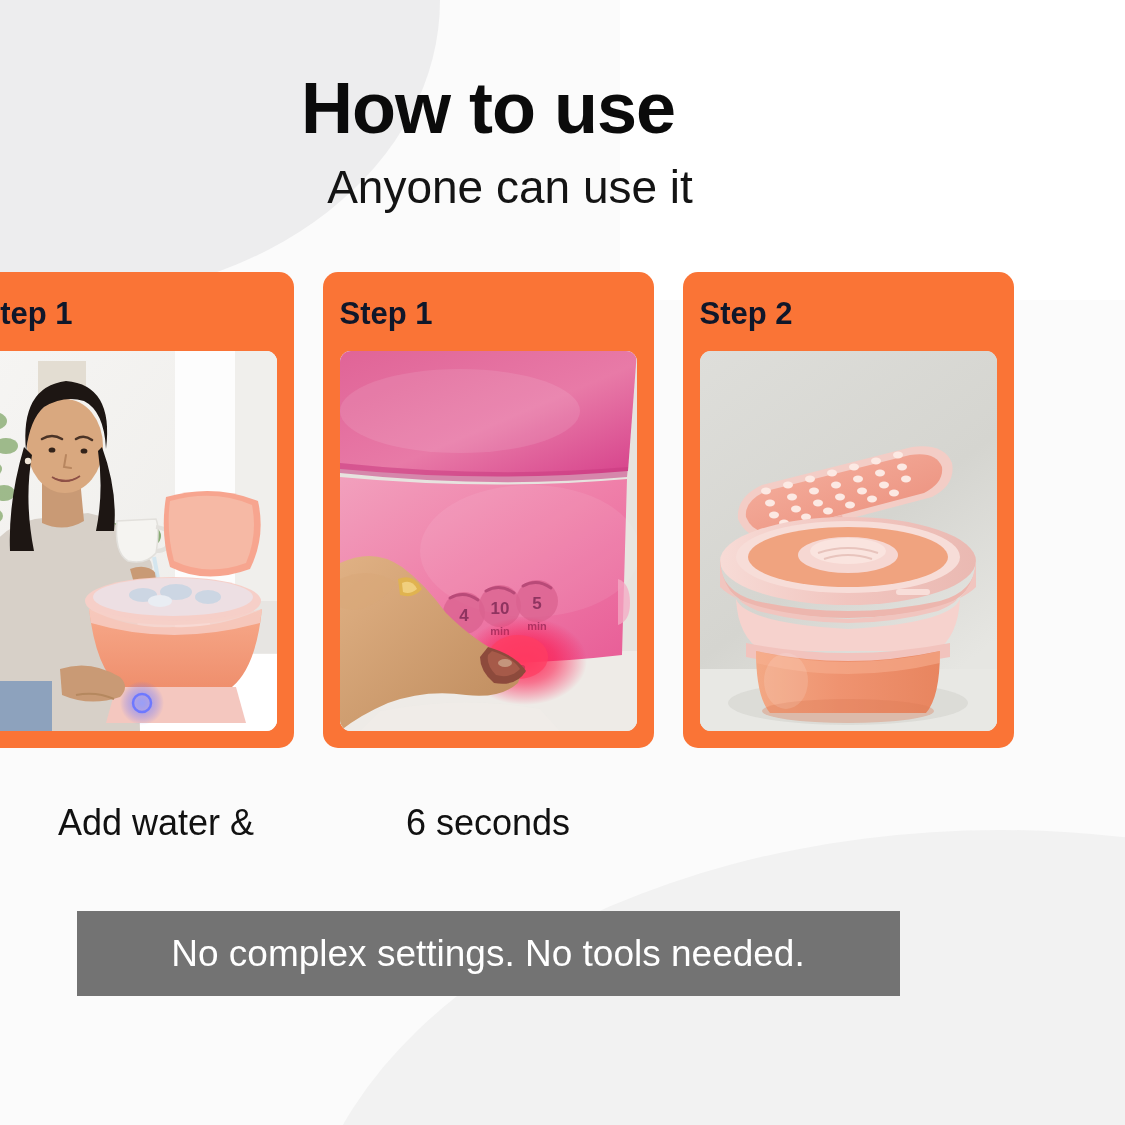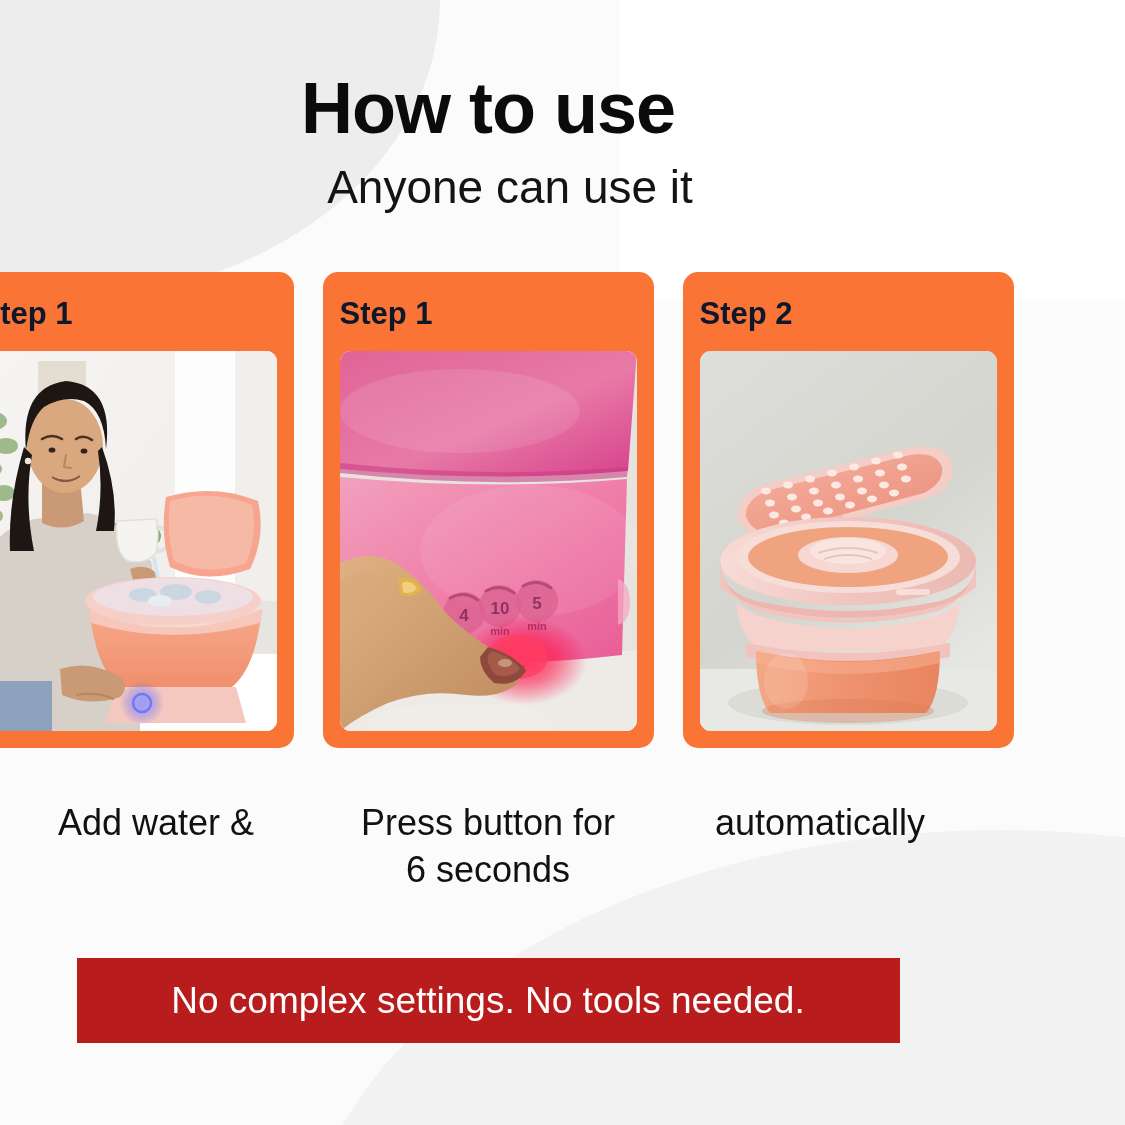--- a/index.html
+++ b/index.html
@@ -129,21 +129,21 @@
 
   
   .banner-wrap {
     display: flex;
     justify-content: center;
     margin-top: 64px;
   }
   .banner {
     width: 823px;
     height: 85px;
-    background: #b91c1c;
+    background: #737373;
     display: flex;
     align-items: center;
     justify-content: center;
   }
   .banner-text {
     color: #ffffff;
     font-size: 37px;
     line-height: 1.0;
   }
 </style>
@@ -424,25 +424,23 @@
         </svg>
       </div>
     </div>
   </div>
 
   <div class="captions">
     <div class="caption">
       <div>Add water &amp;</div>
     </div>
     <div class="caption">
-      <div>Press button for</div>
       <div>6 seconds</div>
     </div>
     <div class="caption">
-      <div>automatically</div>
     </div>
   </div>
 
   <div class="banner-wrap">
     <div class="banner">
       <span class="banner-text">No complex settings. No tools needed.</span>
     </div>
   </div>
 
 </div>

